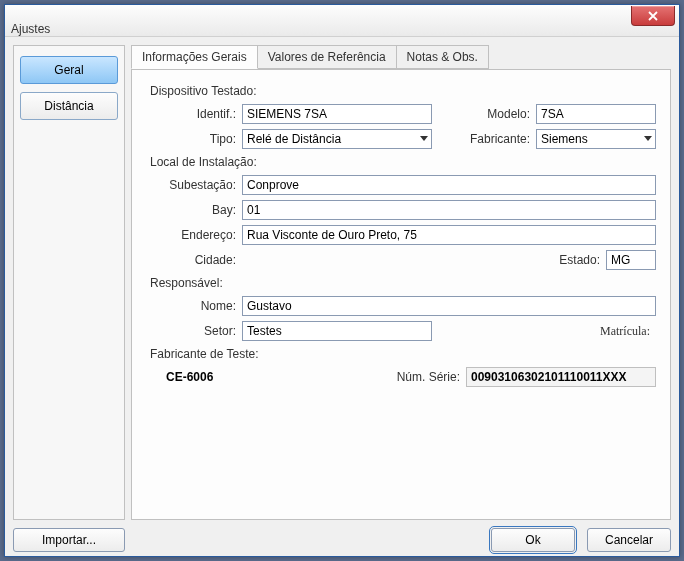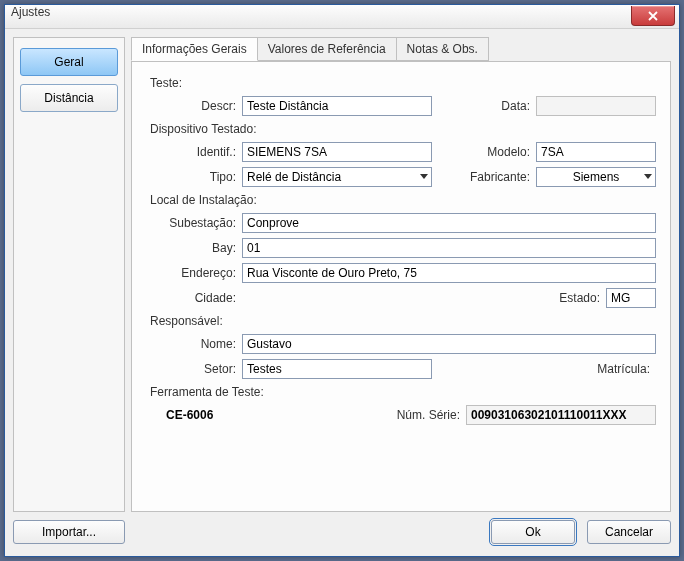--- a/index.html
+++ b/index.html
@@ -1,18 +1,18 @@
 <!DOCTYPE html>
 <html><head>
 <meta charset="utf-8">
 <style>
   * { box-sizing: border-box; font-family: "Segoe UI", Tahoma, sans-serif; font-size: 12px; }
   body { margin: 0; background: #5a6b8c; padding: 4px; }
   .window { width: 676px; height: 553px; background: #f0f0f0; border: 1px solid #2a5a9c; box-shadow: 0 0 5px rgba(0,0,0,0.3); position: relative; }
-  .titlebar { height: 24px; background: linear-gradient(#fdfdfd,#eaeaea); border-bottom: 1px solid #d0d0d0; display: flex; align-items: flex-start; padding: 0 6px; position: relative; }
+  .titlebar { height: 32px; background: linear-gradient(#fdfdfd,#eaeaea); border-bottom: 1px solid #d0d0d0; display: flex; align-items: flex-end; padding: 0 6px; position: relative; }
   .titlebar .title { font-size: 12px; color: #333; }
   .close-btn { position: absolute; right: 4px; top: 1px; width: 44px; height: 20px; background: linear-gradient(#e57373,#c93c3c); border: 1px solid #8a2a2a; border-top: none; border-radius: 0 0 4px 4px; display: flex; align-items: center; justify-content: center; box-shadow: inset 0 1px 0 rgba(255,255,255,0.3); }
   .close-btn svg { width: 10px; height: 10px; }
   .body { padding: 8px; display: flex; height: calc(100% - 28px); gap: 6px; }
 
   .leftcol { width: 112px; display: flex; flex-direction: column; }
   .side-panel { flex: 1; border: 1px solid #c0c0c0; background: #f7f7f7; padding: 10px 6px; }
   .side-btn { display: block; width: 100%; height: 28px; margin-bottom: 8px; border: 1px solid #8aa8c8; border-radius: 3px; background: linear-gradient(#fdfdfd,#ececec); cursor: pointer; }
   .side-btn.active { background: linear-gradient(#c9e6ff,#8ec7f5); border-color: #5a9ad8; }
 
@@ -66,30 +66,20 @@
 
     <div class="rightcol">
       <div class="tabs">
         <div class="tab active">Informações Gerais</div>
         <div class="tab">Valores de Referência</div>
         <div class="tab">Notas &amp; Obs.</div>
       </div>
       <div class="tabarea">
         <div class="tabcontent">
 
-          <div class="section">
-            <div class="section-title">Teste:</div>
-            <div class="row" style="padding-left:20px;">
-              <span class="lbl">Descr:</span>
-              <input class="field" style="width: 190px;" value="Teste Distância">
-              <span style="flex:1"></span>
-              <span class="lbl" style="width:60px;">Data:</span>
-              <input class="field ro" style="width: 120px;" value="">
-            </div>
-          </div>
 
           <div class="section">
             <div class="section-title">Dispositivo Testado:</div>
             <div class="row" style="padding-left:20px;">
               <span class="lbl">Identif.:</span>
               <input class="field" style="width: 190px;" value="SIEMENS 7SA">
               <span style="flex:1"></span>
               <span class="lbl" style="width:70px;">Modelo:</span>
               <input class="field" style="width: 120px;" value="7SA">
             </div>
@@ -97,21 +87,21 @@
               <span class="lbl">Tipo:</span>
               <span class="dd" style="width:190px;">
                 <input class="field" style="width: 100%;" value="Relé de Distância">
                 <svg class="arrow" width="8" height="6">
                     <path d="M0 0 L8 0 L4 5 Z" fill="#333"></path>
                   </svg>
               </span>
               <span style="flex:1"></span>
               <span class="lbl" style="width:70px;">Fabricante:</span>
               <span class="dd" style="width:120px;">
-                <input class="field" style="width: 100%; text-align: center;" value="Siemens">
+                <input class="field" style="width: 100%;" value="Siemens">
                 <svg class="arrow" width="8" height="6">
                     <path d="M0 0 L8 0 L4 5 Z" fill="#333"></path>
                   </svg>
               </span>
             </div>
           </div>
 
           <div class="section">
             <div class="section-title">Local de Instalação:</div>
             <div class="row" style="padding-left:20px;">
@@ -137,26 +127,26 @@
           <div class="section">
             <div class="section-title">Responsável:</div>
             <div class="row" style="padding-left:20px;">
               <span class="lbl">Nome:</span>
               <input class="field" style="flex: 1 1 0%;" value="Gustavo">
             </div>
             <div class="row" style="padding-left:20px;align-items:center;">
               <span class="lbl">Setor:</span>
               <input class="field" style="width: 190px;" value="Testes">
               <span style="flex:1"></span>
-              <span class="lbl" style="width:64px;">Matrícula:</span>
+              <span class="lbl" style="width:64px;font-family:Liberation Serif, serif;">Matrícula:</span>
             </div>
           </div>
 
           <div class="section">
-            <div class="section-title">Ferramenta de Teste:</div>
+            <div class="section-title">Fabricante de Teste:</div>
             <div class="row" style="padding-left:12px; align-items:center;">
               <span class="tool">CE-6006</span>
               <span style="flex:1"></span>
               <span class="lbl" style="width:76px;">Núm. Série:</span>
               <input class="field ro" style="width: 190px;" value="00903106302101110011XXX">
             </div>
           </div>
 
         </div>
       </div>

